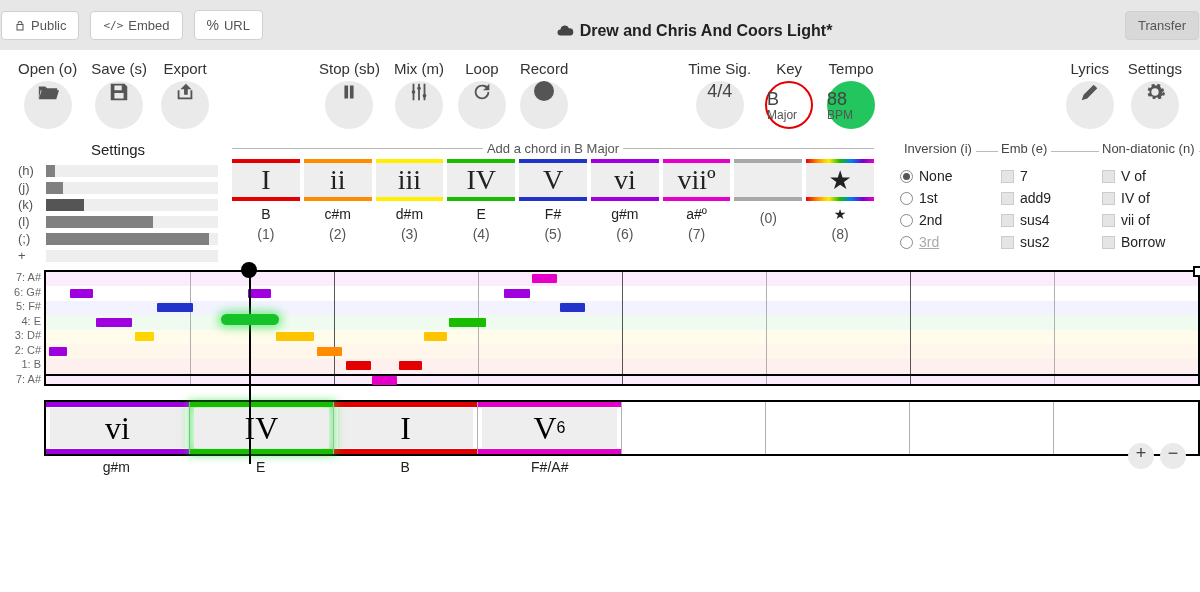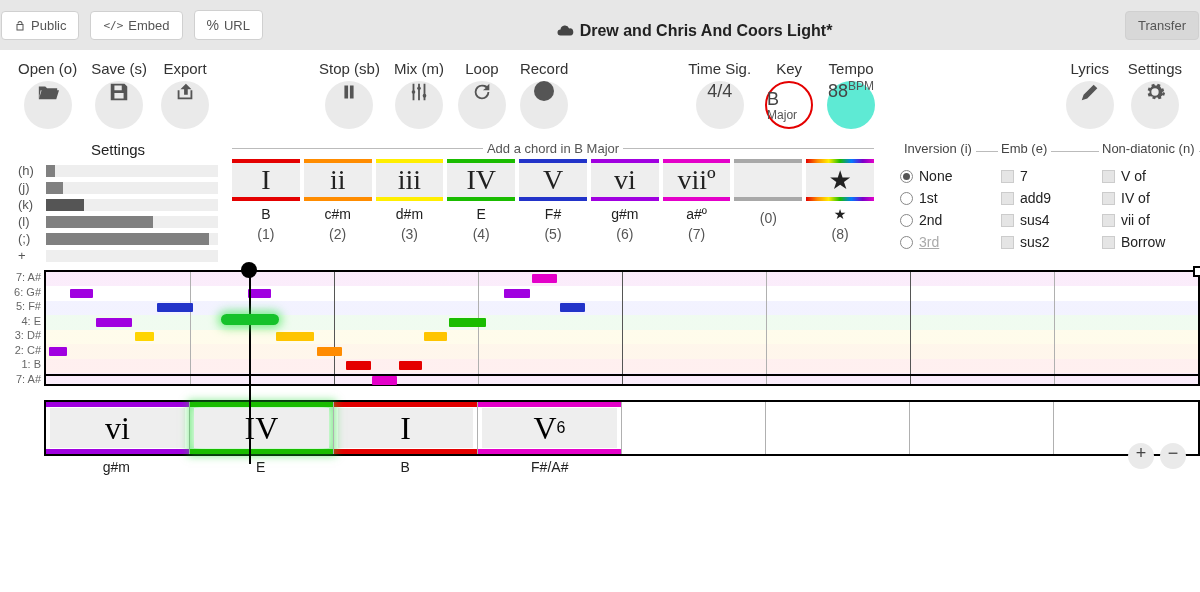--- a/index.html
+++ b/index.html
@@ -185,21 +185,21 @@
       </div>
     <div class="tbtn">
         <span>Key</span>
       <span class="circle ring" style="flex-direction:column;">
           <span class="tbig">B</span>
           <span class="tsub">Major</span>
         </span>
       </div>
     <div class="tbtn">
         <span>Tempo</span>
-      <span class="circle" style="background:#5eead4;flex-direction:row;">
+      <span class="circle" style="background:#22c55e;flex-direction:column;">
           <span class="tbig">88</span>
           <span class="tsub">BPM</span>
         </span>
       </div>
   </div>
   <div style="flex:1"></div>
   <div class="tgroup">
     <div class="tbtn">
         <span>Lyrics</span>
       <span class="circle">

